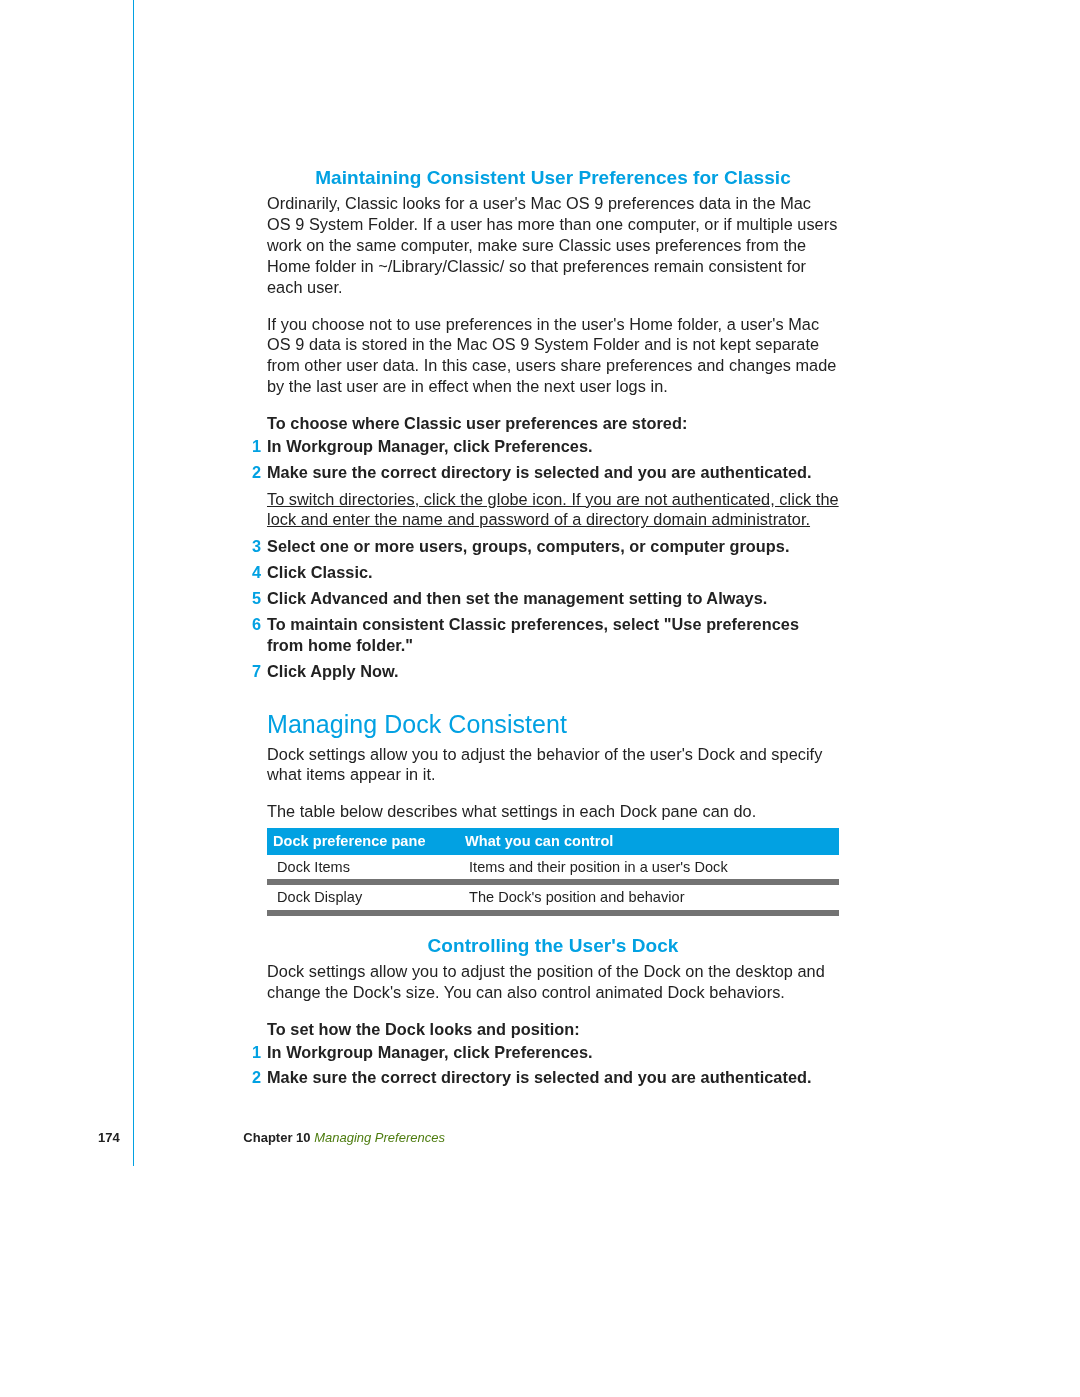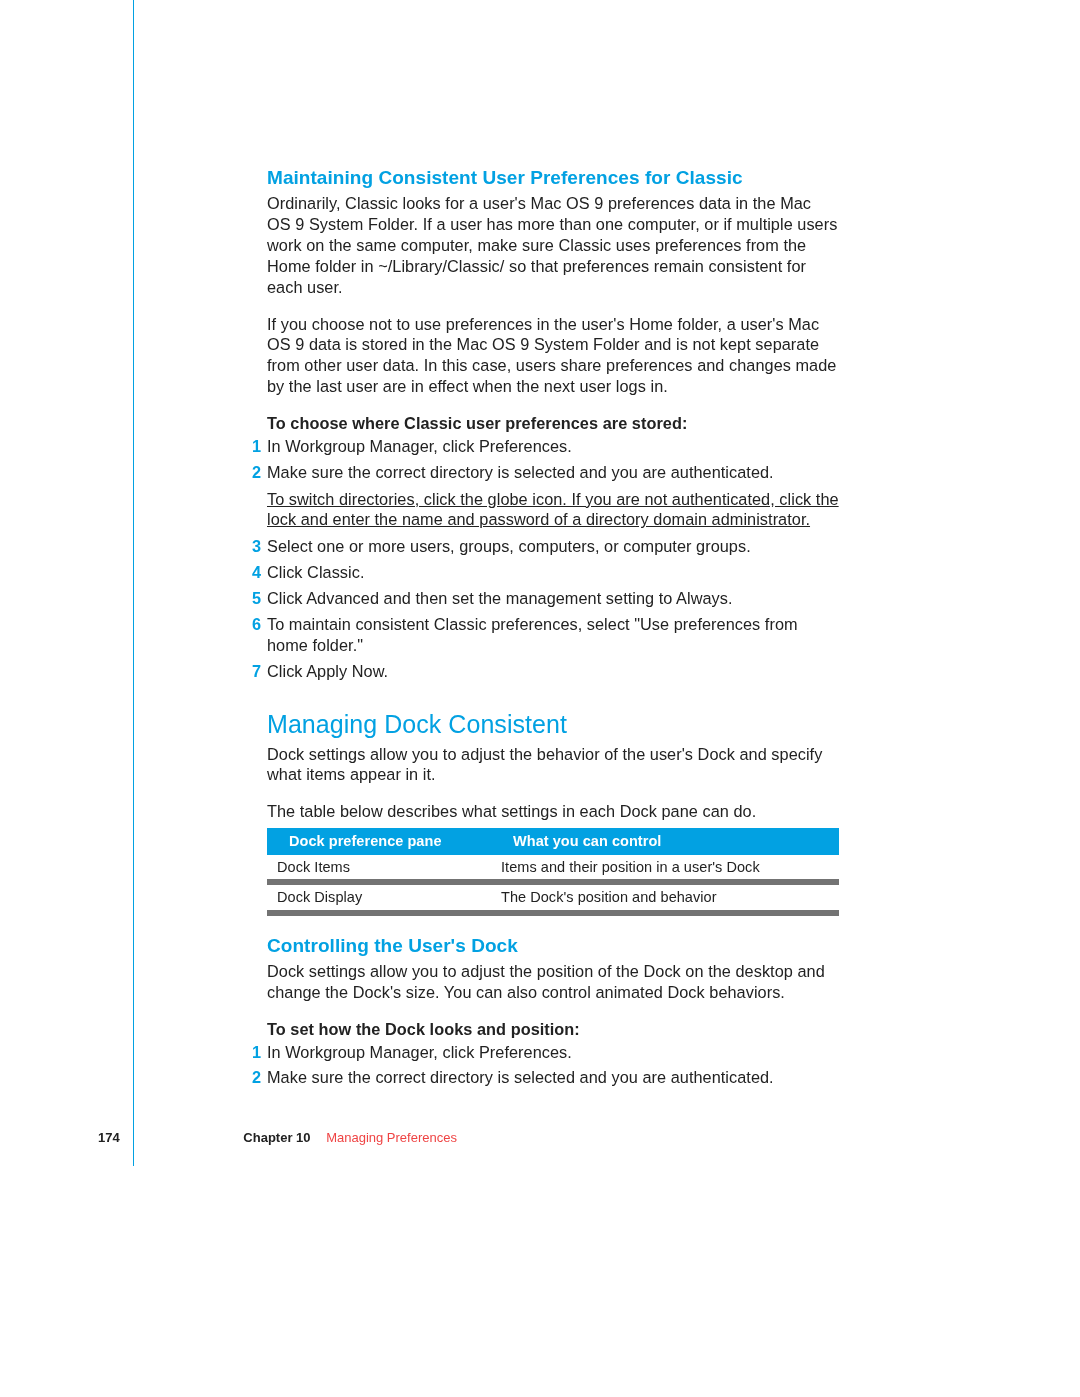--- a/index.html
+++ b/index.html
@@ -30,20 +30,21 @@
     width: 572px;
     font-size: 16.3px;
     line-height: 1.28;
     letter-spacing: 0.05px;
   }
   .h3 {
     font-size: 19px;
     font-weight: 600;
     color: #02a1e2;
     margin: 0 0 3px 0;
+    text-align: center;
   }
   .h2 {
     font-size: 25px;
     font-weight: 400;
     color: #02a1e2;
     margin: 0 0 4px 0;
   }
   .para {
     margin: 0 0 16px 0;
   }
@@ -79,21 +80,21 @@
     width: 100%;
     border-collapse: collapse;
     margin: 6px 0 18px 0;
     font-size: 14.5px;
   }
   .tbl th {
     background: #02a1e2;
     color: #fff;
     text-align: left;
     font-weight: 700;
-    padding: 4px 22px;
+    padding: 4px 6px;
   }
   .tbl td {
     padding: 3px 10px;
     border-bottom: 6px solid #737373;
   }
   .tbl .col1 { width: 180px; }
   .footer {
     position: absolute;
     left: 98px;
     top: 1130px;
@@ -102,24 +103,24 @@
   .footer-pg {
     font-weight: 700;
     color: #222;
     margin-right: 120px;
   }
   .footer-chap-b {
     font-weight: 700;
     color: #222;
   }
   .footer-chap-t {
-    color: #ef4444;
-    margin-left: 12px;
-  }
-  .t { display: inline; }
+    color: #4d7c0f;
+    font-style: italic;
+  }
+  .t { display: inline; font-weight: bold; }
 </style>
 </head>
 <body>
 
 <div class="page">
   <div class="vrule"></div>
 
   <div class="content">
 
     <div class="h3">Maintaining Consistent User Preferences for Classic</div>

